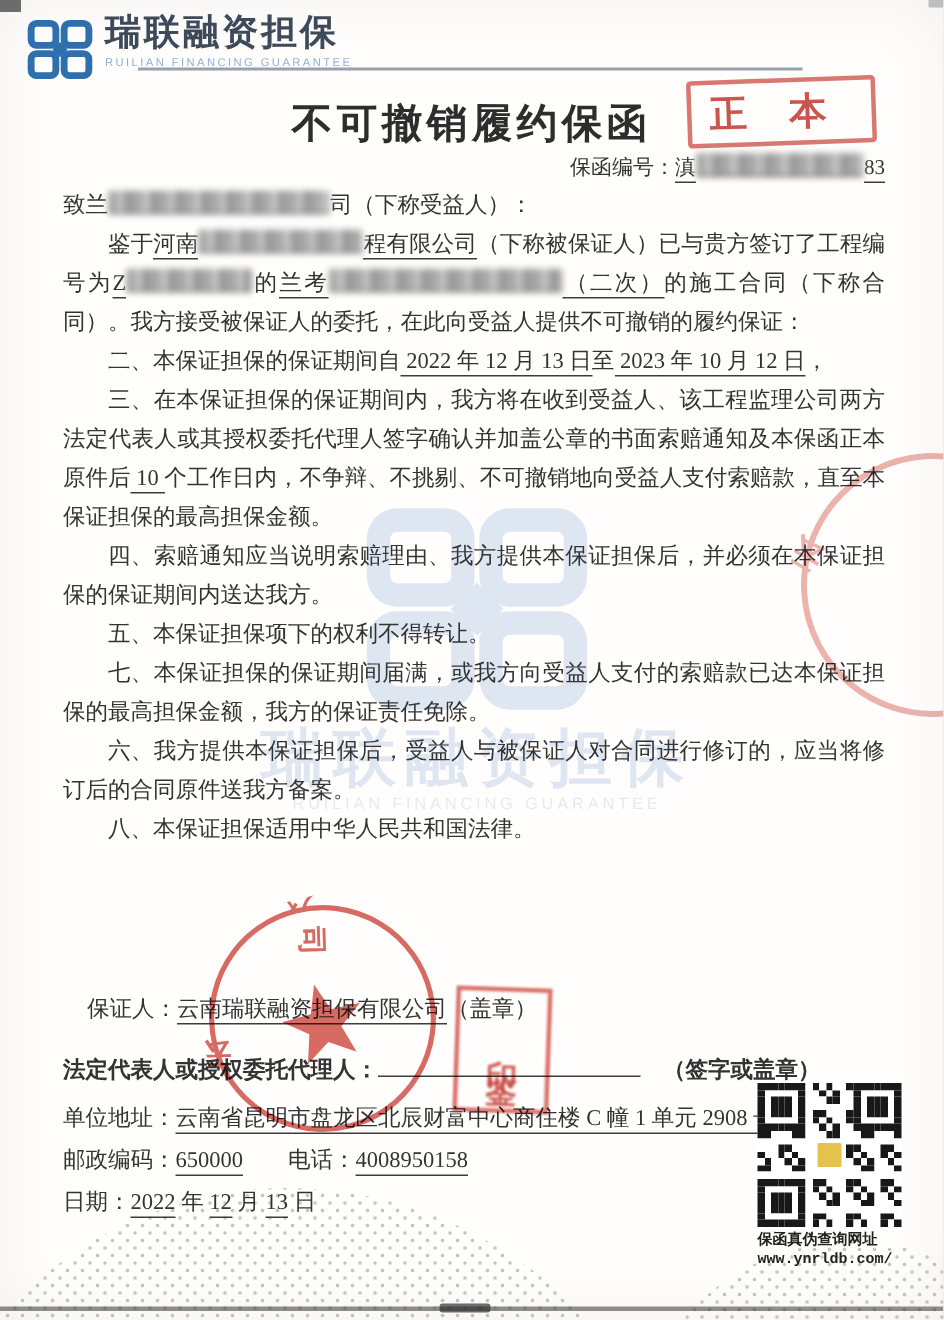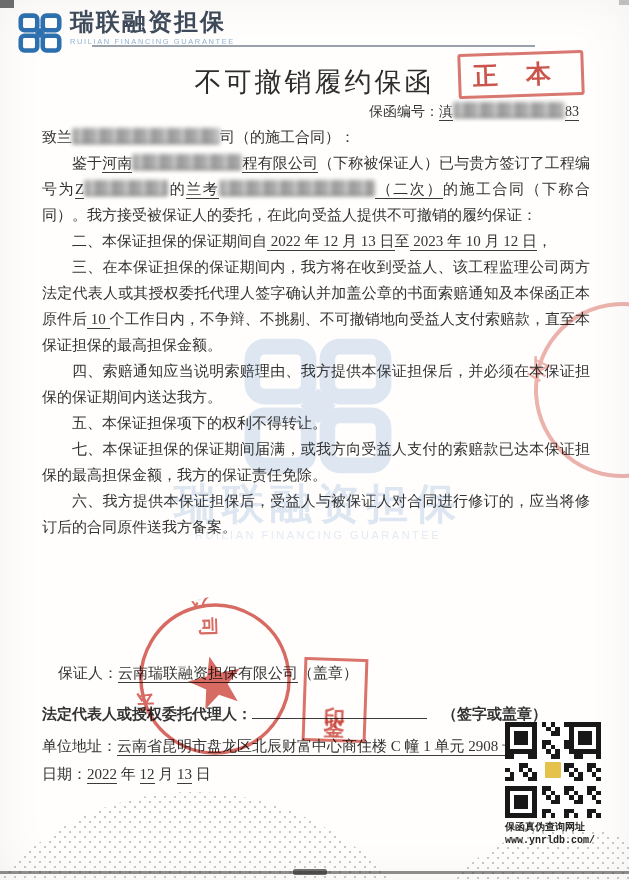--- a/index.html
+++ b/index.html
@@ -11,29 +11,29 @@
     box-shadow:inset 0 0 50px rgba(0,0,0,.05);
   }
   
   .brand{position:absolute;left:18px;top:8px;display:flex;align-items:flex-start;z-index:3;}
   .brand-icon{width:44px;height:42px;margin-top:4px;}
   .brand-text{margin-left:8px;}
   .brand-cn{font-family:"Liberation Sans","DejaVu Sans",sans-serif;font-weight:bold;font-size:24px;letter-spacing:2px;color:#3e4a5a;line-height:28px;}
   .brand-en{font-family:"Liberation Sans","DejaVu Sans",sans-serif;font-size:7.5px;letter-spacing:1.6px;color:#8fb1d3;margin-top:1px;}
   .header-rule{position:absolute;left:92px;top:45px;width:443px;height:2px;background:#77828e;opacity:.75;z-index:2;}
   
-  .doc-title{position:absolute;left:0;top:64px;width:100%;text-align:center;font-size:27px;font-weight:normal;letter-spacing:3px;color:#2d2d2d;z-index:2;}
+  .doc-title{position:absolute;left:0;top:64px;width:100%;text-align:center;font-size:27px;font-weight:bold;letter-spacing:3px;color:#2d2d2d;z-index:2;}
   .stamp-original{
     position:absolute;left:458px;top:52px;z-index:4;
     border:3px solid rgba(199,62,52,.7);border-radius:3px;
     color:rgba(193,55,46,.85);font-size:25px;font-weight:bold;
     padding:3px 2px 3px 12px;letter-spacing:28px;
     transform:rotate(-2deg);mix-blend-mode:multiply;
   }
-  .ref-line{position:absolute;left:0;top:102px;width:100%;text-align:right;padding-right:50px;box-sizing:border-box;font-size:14px;z-index:2;}
+  .ref-line{position:absolute;left:0;top:102px;width:100%;text-align:right;padding-right:39px;box-sizing:border-box;font-size:14px;z-index:2;}
   
   .body-text{position:absolute;left:42px;top:124px;width:548px;font-size:15px;line-height:26px;text-align:justify;z-index:2;}
   .body-text p{margin:0;}
   .body-text p.indent{text-indent:2em;}
   .u{border-bottom:1px solid #3c3c3c;padding-bottom:1px;}
   .redact{display:inline-block;height:14px;vertical-align:-2px;border-radius:2px;
     background:repeating-linear-gradient(90deg,#a8a8a8 0 6px,#c2c2c2 6px 11px,#9b9b9b 11px 17px);
     filter:blur(2.2px);}
   .blank{display:inline-block;height:4px;}
   
@@ -116,34 +116,36 @@
       <div class="brand-en">RUILIAN FINANCING GUARANTEE</div>
     </div>
   </div>
   <div class="header-rule"></div>
 
   <div class="doc-title">不可撤销履约保函</div>
   <div class="stamp-original">正本</div>
   <div class="ref-line"><span>保函编号：</span><span class="u">滇</span><span class="redact u" style="width: 112px;"></span><span class="u">83</span></div>
 
   <div class="body-text">
-      <p class=""><span>致兰</span><span class="redact u" style="width: 148px;"></span><span>司（的施工合同）：</span></p>
+      <p class=""><span>致兰</span><span class="redact u" style="width: 148px;"></span><span>司（下称受益人）：</span></p>
       <p class="indent"><span>鉴于</span><span class="u">河南</span><span class="redact u" style="width: 110px;"></span><span class="u">程有限公司</span><span>（下称被保证人）已与贵方签订了工程编号为</span><span class="u">Z</span><span class="redact u" style="width: 84px;"></span><span>的</span><span class="u">兰考</span><span class="redact u" style="width: 156px;"></span><span class="u">（二次）</span><span>的施工合同（下称合同）。我方接受被保证人的委托，在此向受益人提供不可撤销的履约保证：</span></p>
       <p class="indent"><span>二、本保证担保的保证期间自</span><span class="u"> 2022 年 12 月 13 日</span><span>至</span><span class="u"> 2023 年 10 月 12 日</span><span>，</span></p>
       <p class="indent"><span>三、在本保证担保的保证期间内，我方将在收到受益人、该工程监理公司两方法定代表人或其授权委托代理人签字确认并加盖公章的书面索赔通知及本保函正本原件后</span><span class="u"> 10 </span><span>个工作日内，不争辩、不挑剔、不可撤销地向受益人支付索赔款，直至本保证担保的最高担保金额。</span></p>
       <p class="indent"><span>四、索赔通知应当说明索赔理由、我方提供本保证担保后，并必须在本保证担保的保证期间内送达我方。</span></p>
       <p class="indent"><span>五、本保证担保项下的权利不得转让。</span></p>
       <p class="indent"><span>七、本保证担保的保证期间届满，或我方向受益人支付的索赔款已达本保证担保的最高担保金额，我方的保证责任免除。</span></p>
       <p class="indent"><span>六、我方提供本保证担保后，受益人与被保证人对合同进行修订的，应当将修订后的合同原件送我方备案。</span></p>
+      <p class="indent"><span>八、本保证担保适用中华人民共和国法律。</span></p>
     </div>
 
   <div class="sig">
       <p class=""><span>保证人：</span><span class="u">云南瑞联融资担保有限公司</span><span>（盖章）</span></p>
       <p class=""><span>法定代表人或授权委托代理人：</span><span class="blank u" style="width: 175px;"></span><span>　（签字或盖章）</span></p>
       <p class=""><span>单位地址：</span><span class="u">云南省昆明市盘龙区北辰财富中心商住楼 C 幢 1 单元 2908 号</span></p>
+      <p class=""><span>邮政编码：</span><span class="u">650000</span><span>　　电话：</span><span class="u">4008950158</span></p>
       <p class=""><span>日期：</span><span class="u">2022</span><span> 年 </span><span class="u">12</span><span> 月 </span><span class="u">13</span><span> 日</span></p>
     </div>
 
   <svg class="seal-company" viewBox="0 0 160 160">
     <defs>
         <path id="ringA" d="M18,80 a62,62 0 1 1 0.01,0" fill="none"></path>
       </defs>
     <circle cx="80" cy="80" r="73" fill="none" stroke="#cf4a41" stroke-width="3.4"></circle>
     <text font-size="19.5" font-weight="bold" fill="#cf4a41" letter-spacing="7" font-family="Liberation Serif, DejaVu Serif, serif">
       <textPath href="#ringA">云南瑞联融资担保有限公司</textPath>

